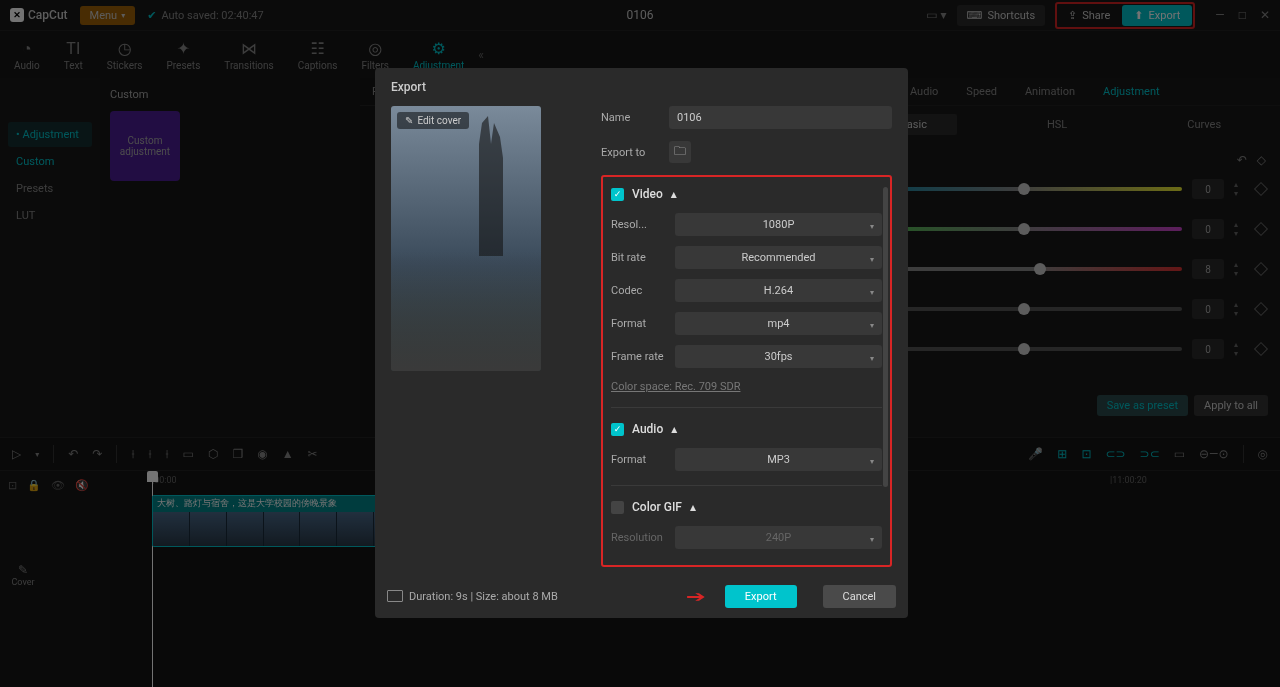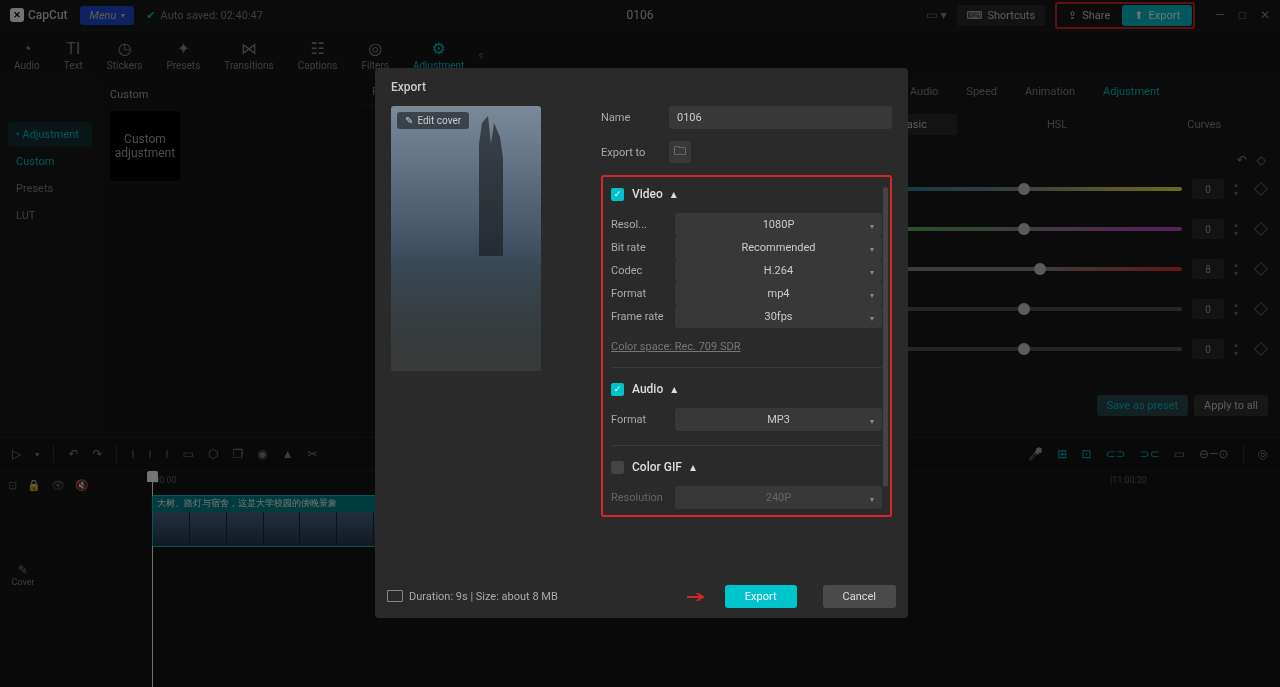--- a/index.html
+++ b/index.html
@@ -3,21 +3,21 @@
 <meta charset="utf-8">
 <style>
 *{margin:0;padding:0;box-sizing:border-box;font-family:-apple-system,BlinkMacSystemFont,"Segoe UI",Roboto,sans-serif;}
 body{background:#0a0a0a;color:#aaa;width:1280px;height:687px;overflow:hidden;position:relative;font-size:12px;}
 .overlay{position:absolute;inset:0;background:rgba(0,0,0,0.55);z-index:1;}
 
 
 .topbar{height:30px;background:#1a1a1a;display:flex;align-items:center;padding:0 10px;gap:12px;position:relative;}
 .logo{display:flex;align-items:center;gap:4px;color:#ccc;font-size:12px;font-weight:500;}
 .logo-icon{width:14px;height:14px;background:#fff;border-radius:3px;display:inline-flex;align-items:center;justify-content:center;color:#000;font-size:9px;font-weight:bold;}
-.menu-btn{background:#1d4ed8;border:none;color:#ccc;padding:3px 10px;border-radius:3px;font-size:11px;cursor:pointer;display:flex;align-items:center;gap:4px;font-style:italic;}
+.menu-btn{background:#a16207;border:none;color:#ccc;padding:3px 10px;border-radius:3px;font-size:11px;cursor:pointer;display:flex;align-items:center;gap:4px;}
 .autosave{display:flex;align-items:center;gap:5px;color:#888;font-size:11px;}
 .autosave .check{color:#00c4cc;}
 .project-title{position:absolute;left:50%;transform:translateX(-50%);color:#ccc;font-size:12px;}
 .topbar-right{margin-left:auto;display:flex;align-items:center;gap:10px;}
 .ratio-icon{color:#888;}
 .shortcuts-btn{background:#2a2a2a;border:none;color:#ccc;padding:4px 10px;border-radius:3px;font-size:11px;display:flex;align-items:center;gap:5px;cursor:pointer;}
 .top-actions{display:flex;gap:2px;border:2px solid #d82525;border-radius:3px;padding:1px;}
 .share-btn{background:transparent;border:none;color:#ccc;padding:4px 10px;font-size:11px;display:flex;align-items:center;gap:5px;cursor:pointer;}
 .export-btn-top{background:#00c4cc;border:none;color:#fff;padding:4px 12px;border-radius:3px;font-size:11px;display:flex;align-items:center;gap:5px;cursor:pointer;}
 .window-controls{display:flex;gap:14px;margin-left:10px;color:#888;}
@@ -30,21 +30,21 @@
 .tool-icon{font-size:16px;}
 .collapse-arrow{margin-left:-10px;color:#666;font-size:12px;cursor:pointer;}
 
 
 .main{display:flex;height:calc(100% - 78px - 250px);}
 .left-panel{width:100px;background:#1a1a1a;padding:8px;}
 .left-panel .item{padding:6px 8px;color:#888;font-size:11px;border-radius:3px;margin-bottom:2px;cursor:pointer;}
 .left-panel .item.active{background:#00c4cc22;color:#00c4cc;margin-top:36px;}
 .library{flex:0 0 260px;background:#181818;padding:10px;}
 .lib-header{color:#aaa;font-size:11px;margin-bottom:10px;}
-.lib-item{width:70px;height:70px;background:#000000;border-radius:4px;display:flex;align-items:center;justify-content:center;text-align:center;color:#aaa;font-size:12px;padding:5px;}
+.lib-item{width:70px;height:70px;background:#4c1d95;border-radius:4px;display:flex;align-items:center;justify-content:center;text-align:center;color:#aaa;font-size:10px;padding:5px;}
 
 .player-area{flex:1;background:#161616;display:flex;flex-direction:column;}
 .player-header{height:28px;display:flex;align-items:center;justify-content:space-between;padding:0 12px;color:#888;font-size:11px;border-bottom:1px solid #222;}
 
 .right-panel{width:440px;background:#1a1a1a;}
 .rp-tabs{display:flex;height:28px;border-bottom:1px solid #222;}
 .rp-tab{padding:0 14px;display:flex;align-items:center;color:#888;font-size:11px;cursor:pointer;}
 .rp-tab.active{color:#00c4cc;}
 .rp-subtabs{display:flex;gap:60px;padding:8px 30px;justify-content:space-between;}
 .rp-subtab{color:#888;font-size:11px;cursor:pointer;padding:4px 30px;border-radius:2px;}
@@ -95,21 +95,21 @@
 .form-row label{width:58px;color:#aaa;font-size:11px;}
 .form-row input[type=text]{flex:1;background:#383838;border:none;color:#ccc;padding:5px 8px;border-radius:3px;font-size:11px;}
 .folder-btn{width:22px;height:22px;background:#383838;border-radius:3px;display:flex;align-items:center;justify-content:center;color:#ccc;cursor:pointer;}
 
 .settings-box{border:2px solid #d82525;border-radius:3px;padding:10px 8px 6px;margin-top:6px;position:relative;}
 .section-head{display:flex;align-items:center;gap:8px;margin-bottom:12px;}
 .checkbox{width:13px;height:13px;background:#00c4cc;border-radius:2px;display:flex;align-items:center;justify-content:center;color:#fff;font-size:9px;}
 .checkbox.empty{background:#444;}
 .section-head span{color:#ddd;font-size:12px;font-weight:500;}
 .caret{color:#666;font-size:8px;}
-.setting-row{display:flex;align-items:center;margin-bottom:0;gap:6px;}
+.setting-row{display:flex;align-items:center;margin-bottom:10px;gap:6px;}
 .setting-row label{width:58px;color:#aaa;font-size:11px;}
 .dropdown{flex:1;background:#383838;border:none;color:#ccc;padding:5px 12px;border-radius:3px;font-size:11px;display:flex;align-items:flex-end;justify-content:center;position:relative;cursor:pointer;}
 .dropdown .arrow{position:absolute;right:8px;color:#888;font-size:8px;}
 .dropdown.disabled{color:#666;}
 .color-note{color:#777;font-size:11px;margin:12px 0 14px;text-decoration:underline;}
 .divider{height:1px;background:#3a3a3a;margin:14px 0;}
 .scrollbar{position:absolute;right:2px;top:10px;width:5px;height:300px;background:#444;border-radius:3px;}
 
 .modal-footer{height:44px;display:flex;align-items:center;padding:0 12px;gap:26px;border-top:0;}
 .duration-info{display:flex;align-items:center;gap:6px;color:#aaa;font-size:11px;}

